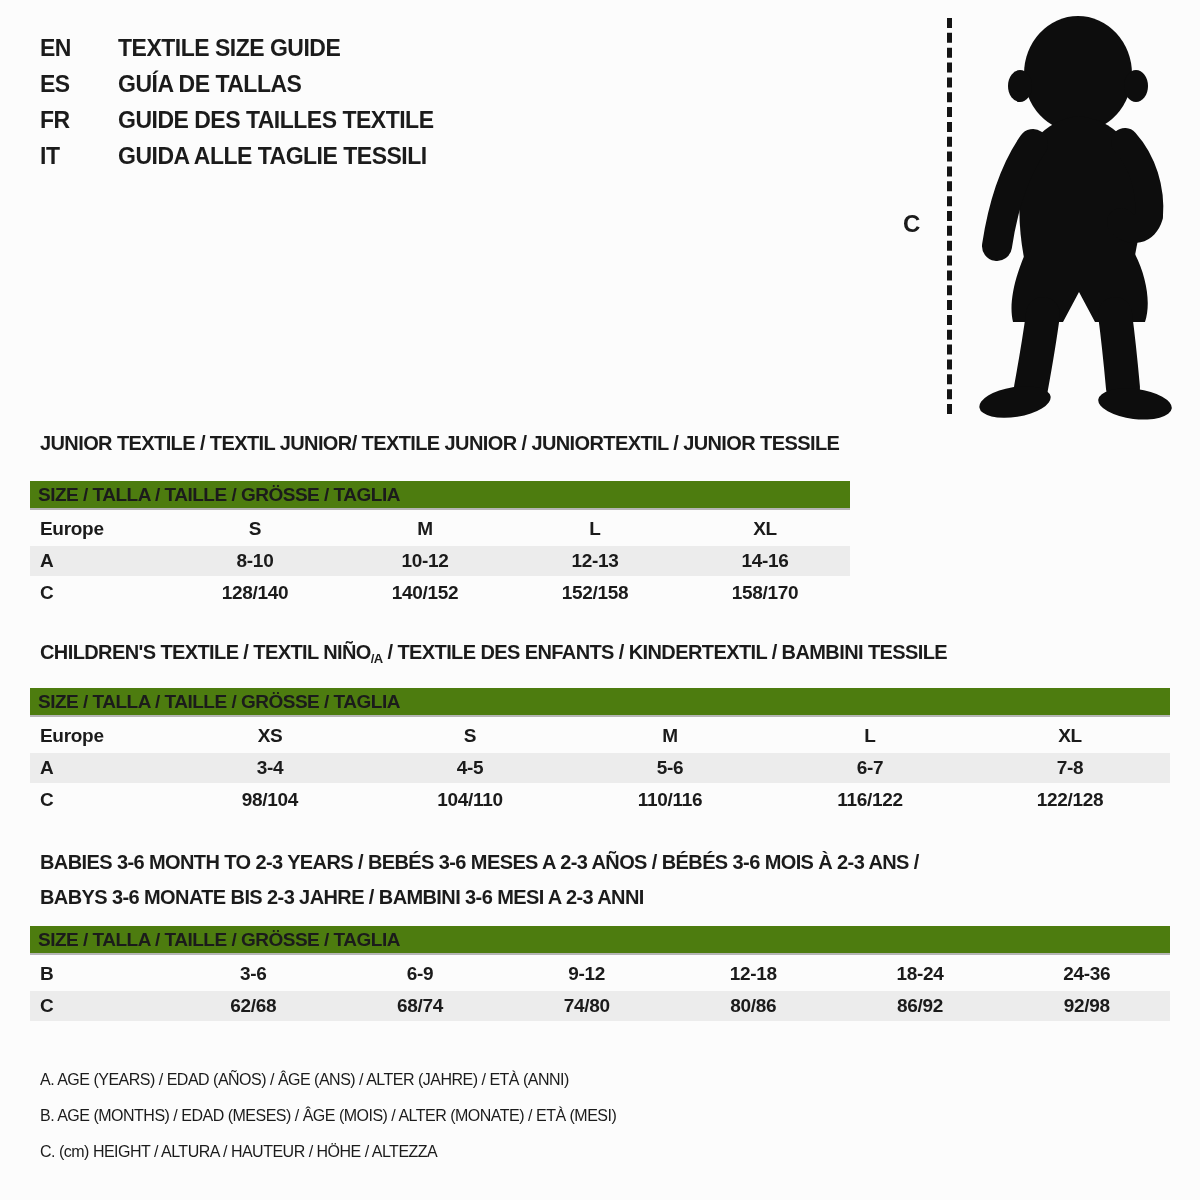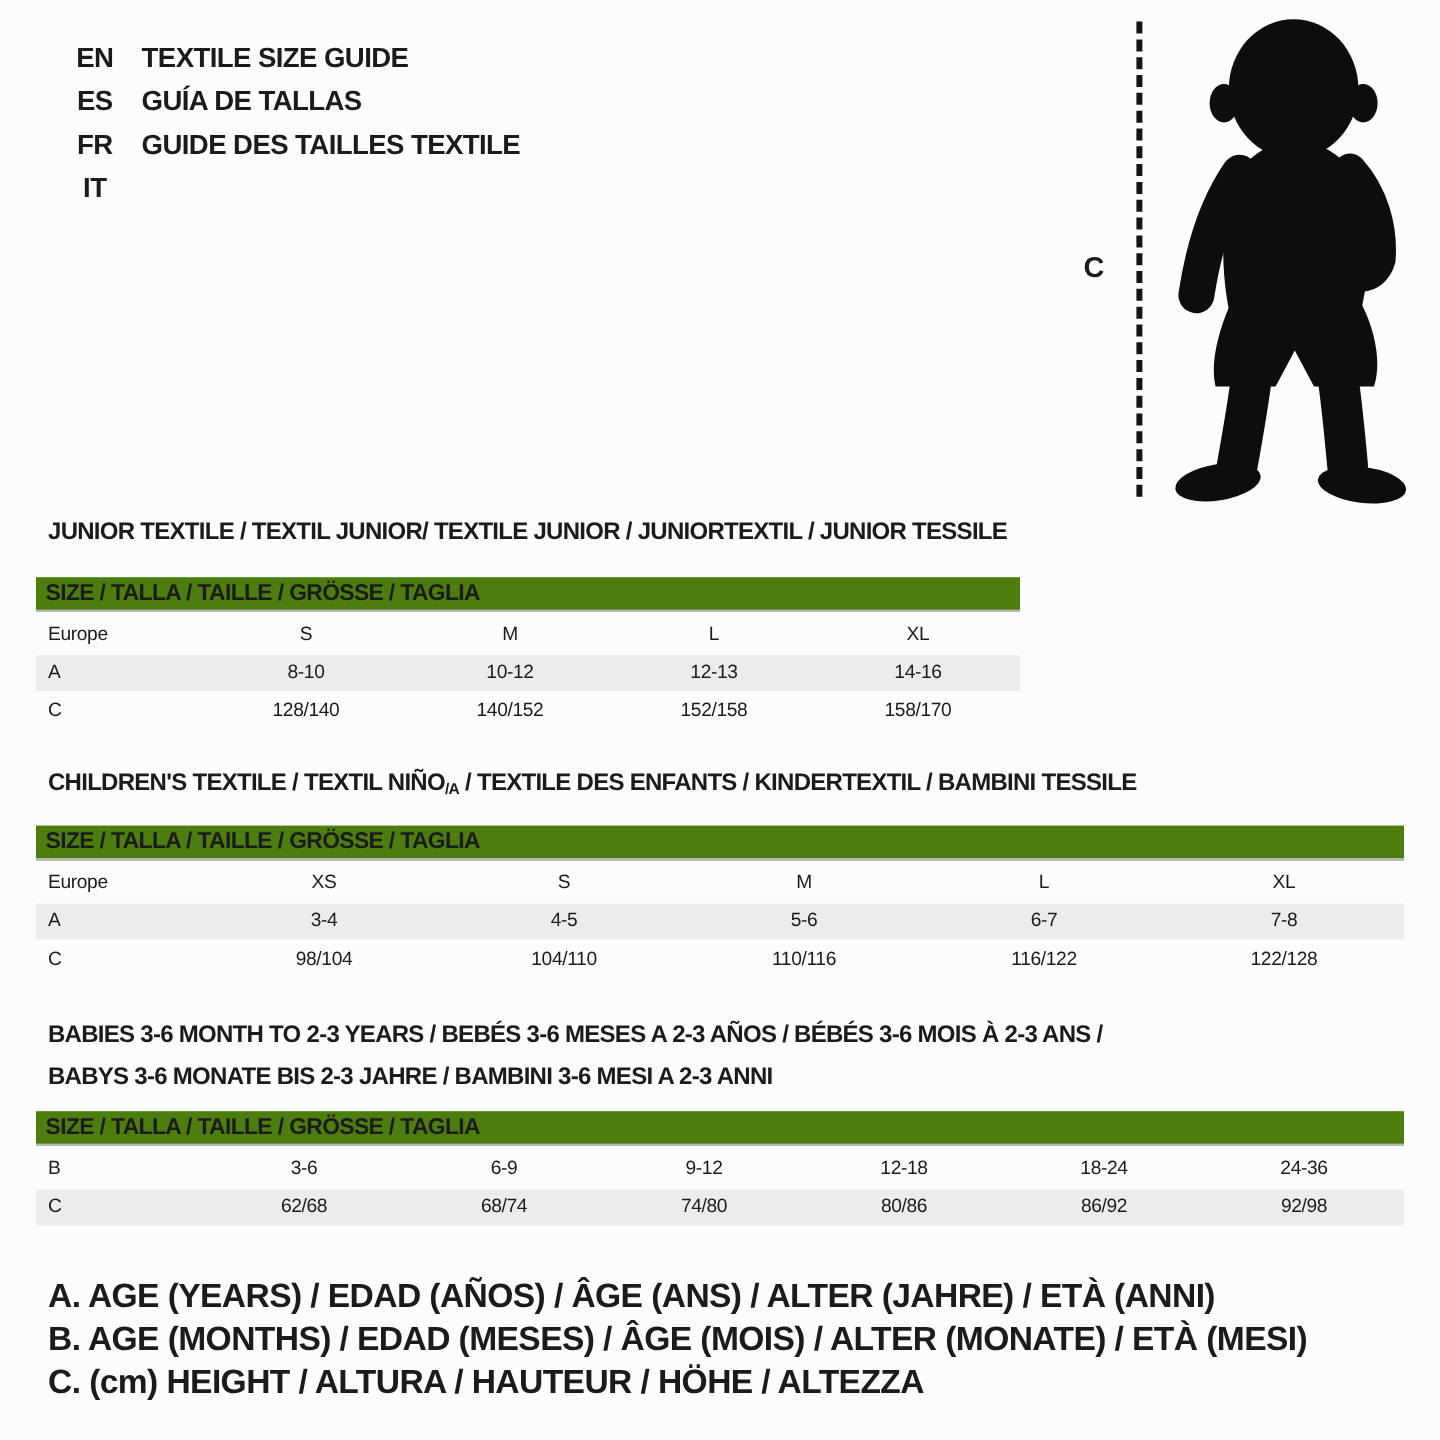--- a/index.html
+++ b/index.html
@@ -10,21 +10,21 @@
     color:#1b1b1b;
     position:relative;
     overflow:hidden;
     -webkit-font-smoothing:antialiased;
   }
   .abs{position:absolute;}
 
   
   .languages{top:30px;left:40px;}
   .lang-row{display:flex;line-height:36px;font-size:23px;font-weight:700;letter-spacing:-0.5px;}
-  .lang-code{width:78px;flex:0 0 78px;text-align:center;}
+  .lang-code{width:78px;flex:0 0 78px;}
   .lang-label{white-space:nowrap;}
 
   
   .figure{top:12px;left:895px;width:305px;height:412px;}
   .measure-line{
     position:absolute;left:52px;top:6px;height:396px;width:0;
     border-left:5px dashed #141414;
   }
   .measure-label{
     position:absolute;left:8px;top:198px;
@@ -50,48 +50,49 @@
     background:#4d7c0f;
     border-bottom:2px solid #b5b5b5;
     height:27px;line-height:27px;
     font-size:19px;font-weight:700;letter-spacing:-0.5px;
     padding-left:8px;
     margin-bottom:4px;
   }
   .t-row{
     display:flex;align-items:center;
     height:30px;margin-bottom:2px;
-    font-size:16px;font-weight:400;letter-spacing:-0.3px;
+    font-size:19px;font-weight:700;letter-spacing:-0.3px;
   }
   .t-row.shade{background:#ececec;}
   .t-row .lbl{flex:0 0 130px;padding-left:10px;text-align:left;}
   .t-row .cell{flex:1;text-align:center;}
 
   
   .legend{top:1062px;left:40px;}
-  .legend-line{font-size:28px;font-weight:700;letter-spacing:-0.5px;line-height:36px;white-space:nowrap;}
+  .legend-line{font-size:16px;font-weight:400;letter-spacing:-0.5px;line-height:36px;white-space:nowrap;}
 </style>
 </head>
 <body>
 
 <div class="abs languages">
   <div class="lang-row">
     <span class="lang-code">EN</span>
     <span class="lang-label">TEXTILE SIZE GUIDE</span>
   </div>
   <div class="lang-row">
     <span class="lang-code">ES</span>
     <span class="lang-label">GUÍA DE TALLAS</span>
   </div>
   <div class="lang-row">
     <span class="lang-code">FR</span>
     <span class="lang-label">GUIDE DES TAILLES TEXTILE</span>
   </div>
   <div class="lang-row">
     <span class="lang-code">IT</span>
+    <span class="lang-label">GUIDA ALLE TAGLIE TESSILI</span>
   </div>
 </div>
 
 <div class="abs figure">
   <div class="measure-line"></div>
   <span class="measure-label">C</span>
   <svg class="silhouette" viewBox="0 0 235 408" xmlns="http://www.w3.org/2000/svg">
     <g fill="#0d0d0d">
 
       <ellipse cx="115" cy="60" rx="54" ry="58"></ellipse>

